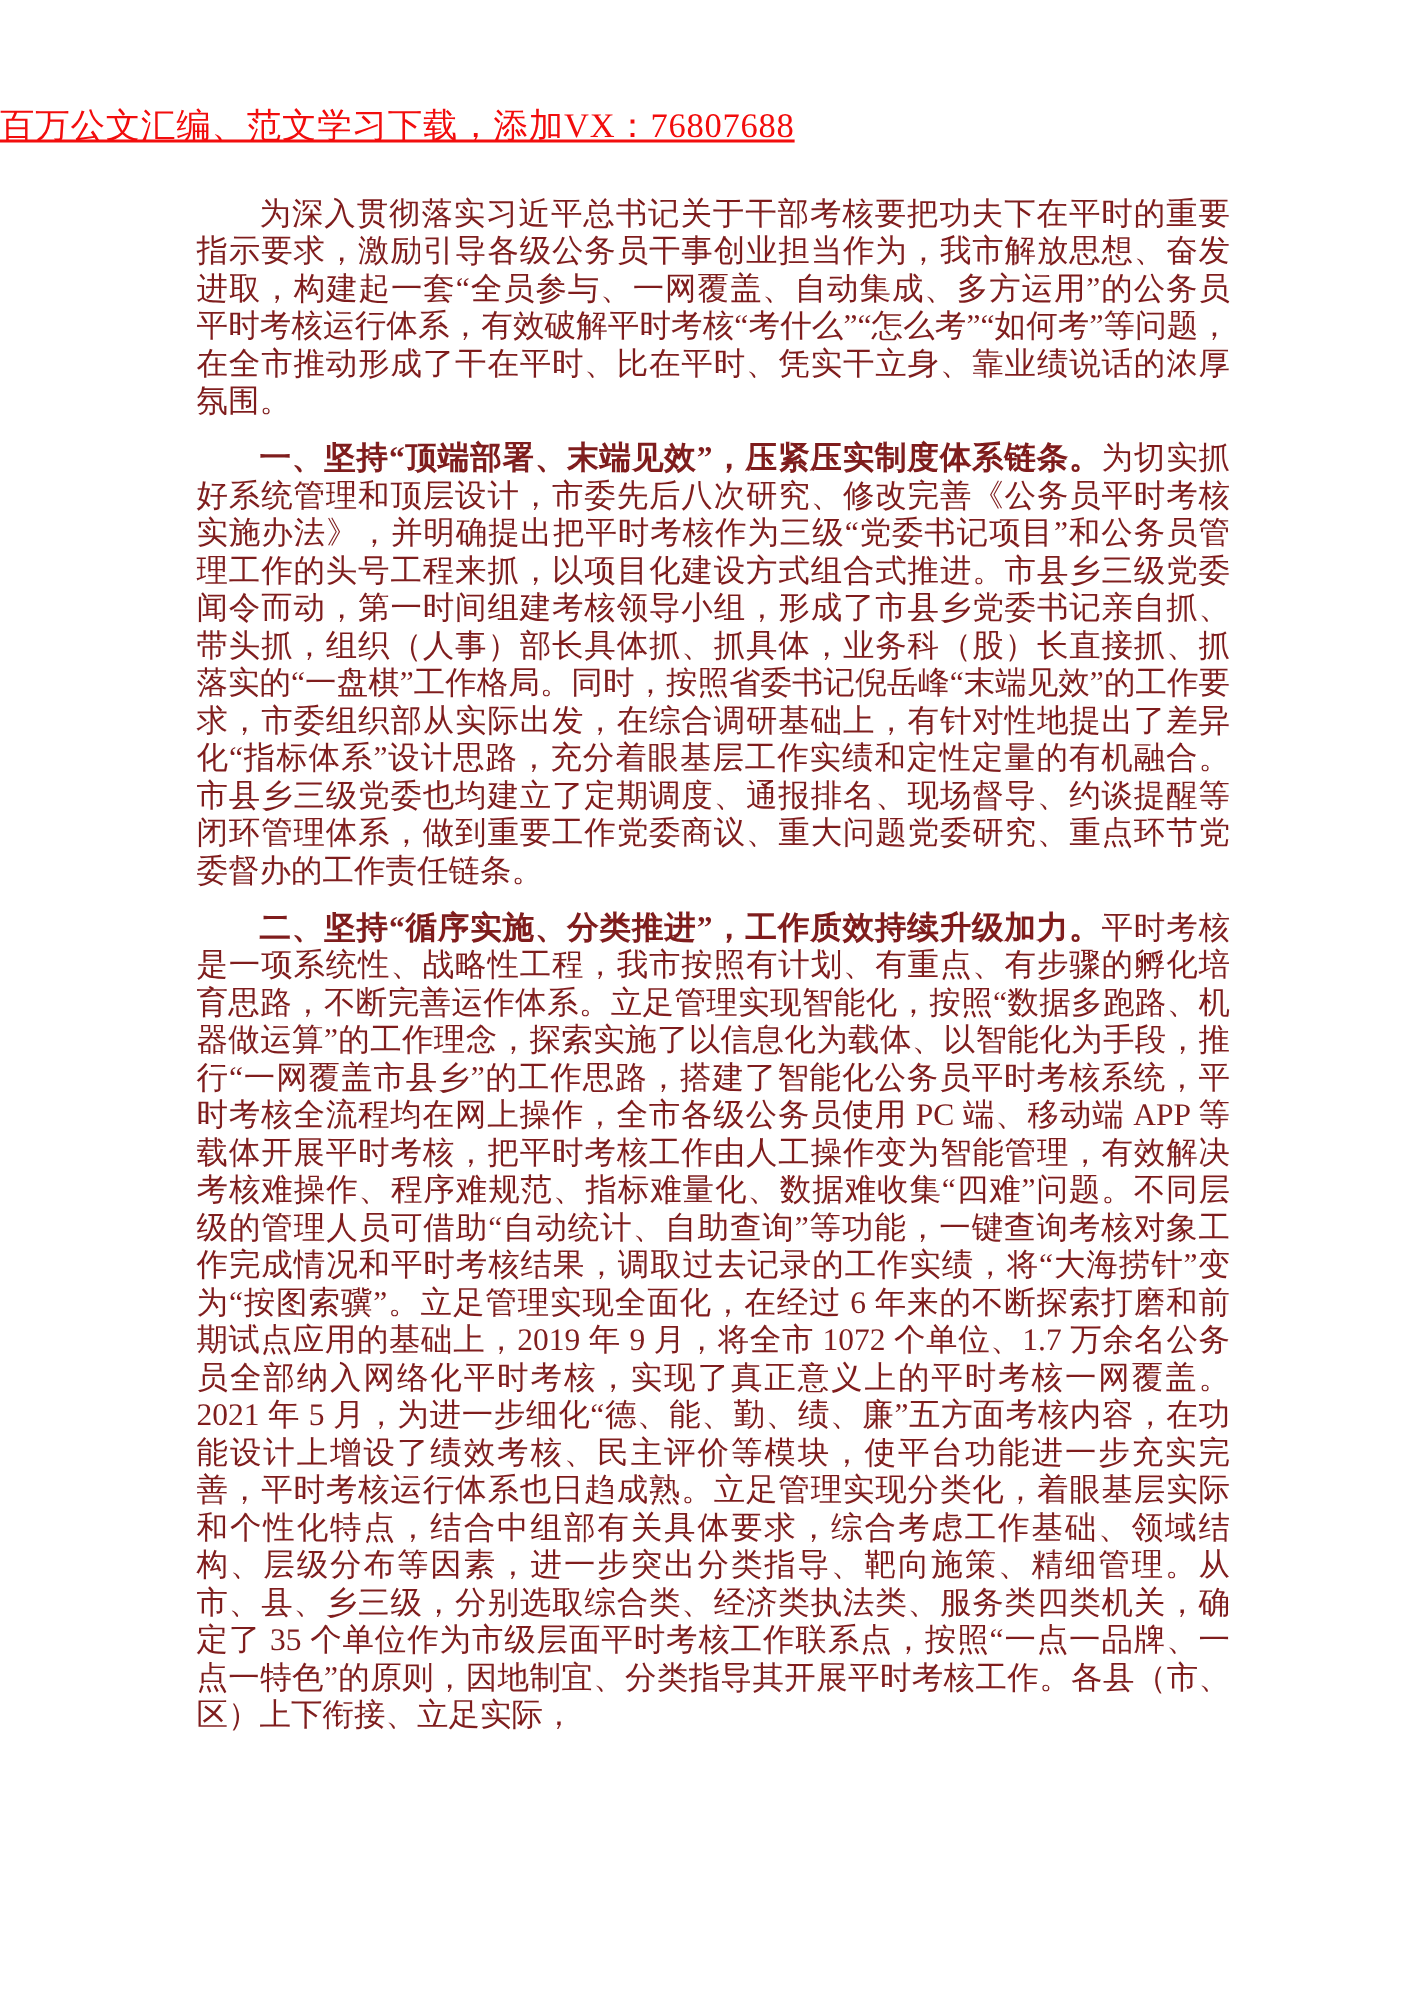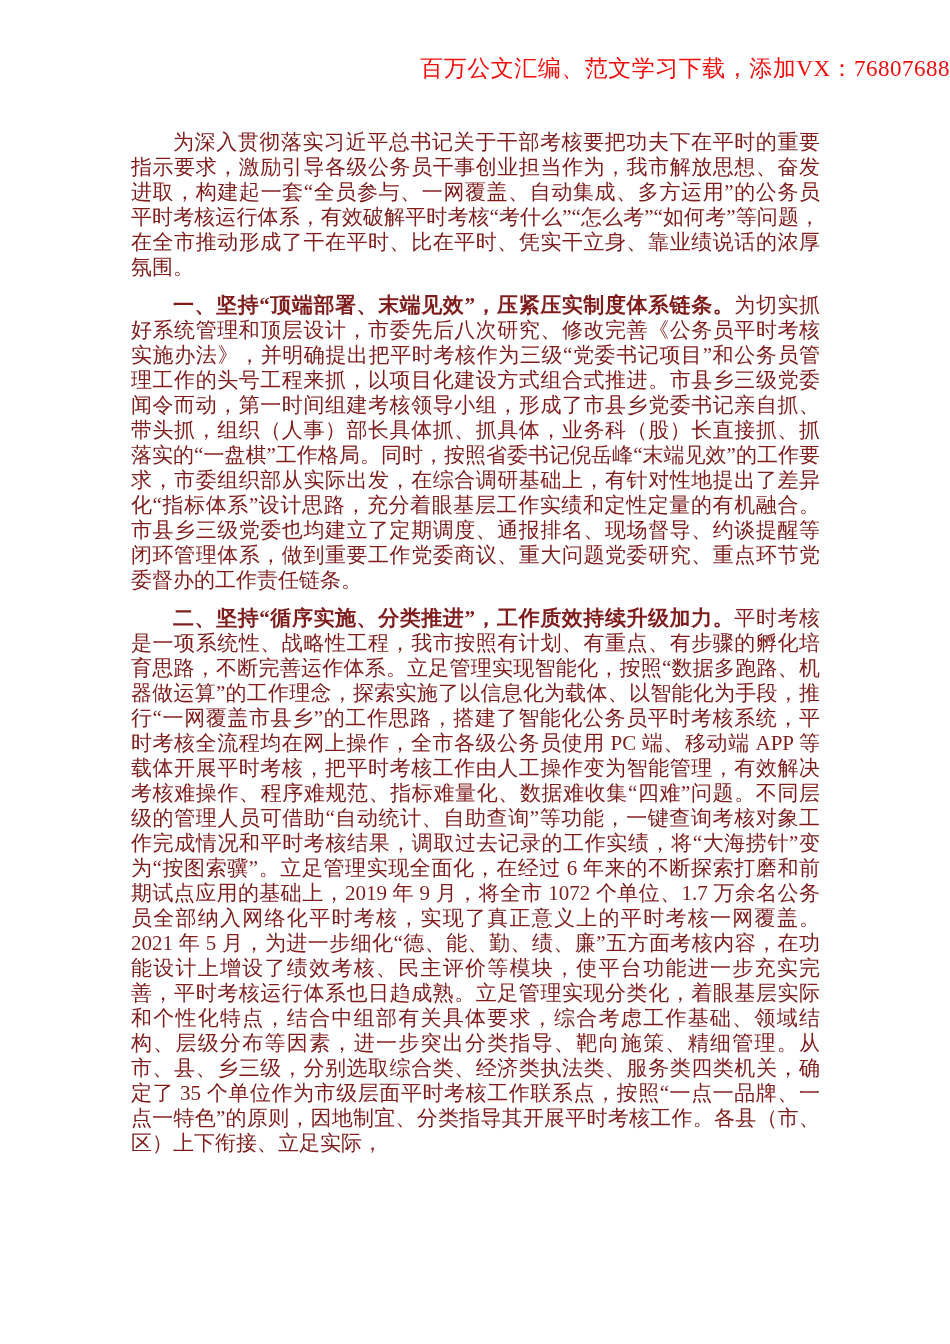--- a/index.html
+++ b/index.html
@@ -10,28 +10,29 @@
   .page {
     position: relative;
     width: 950px;
     height: 1344px;
     background: #ffffff;
     overflow: hidden;
     font-family: "Liberation Serif", "DejaVu Serif", serif;
   }
   .promo-header {
     position: absolute;
-    top: 56px;
+    top: 71px;
     left: 0;
     right: 0;
-    text-align: right;
+    text-align: left;
     font-size: 23px;
     line-height: 26px;
     color: #f20d0d;
     letter-spacing: 0.5px;
+    text-decoration: underline;
   }
   .content {
     position: absolute;
     top: 130px;
     left: 131px;
     width: 689px;
     font-size: 21px;
     line-height: 25px;
     color: #7f1d1d;
     text-align: justify;

